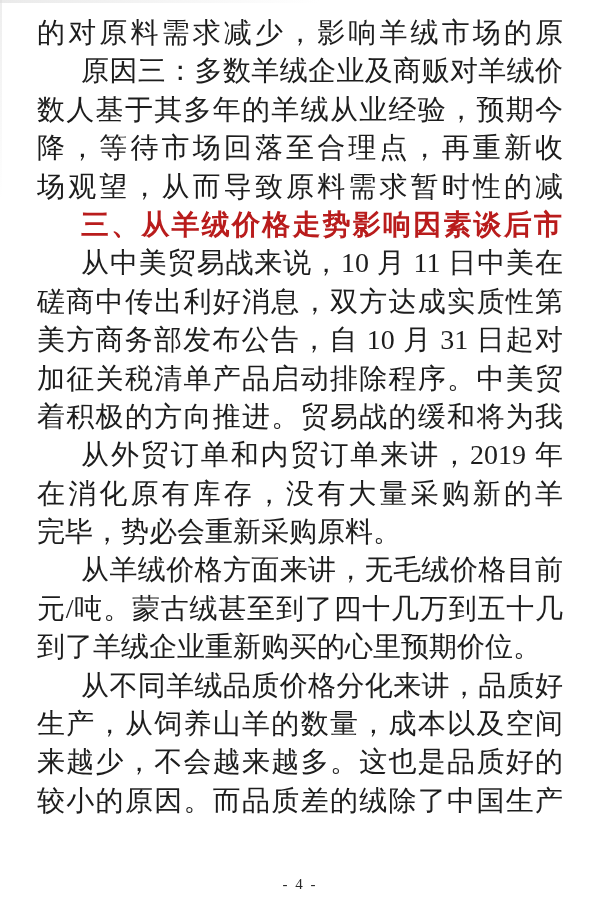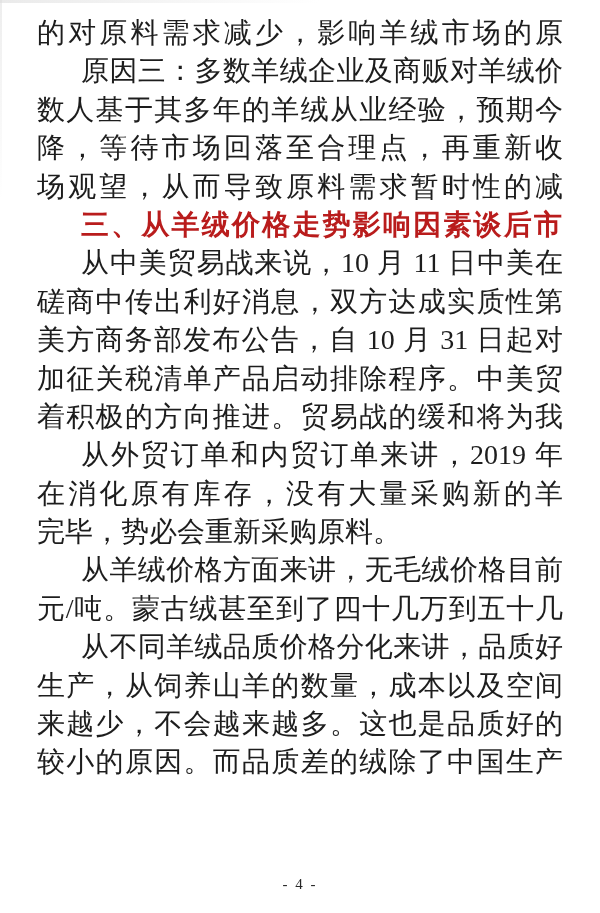--- a/index.html
+++ b/index.html
@@ -88,20 +88,21 @@
       <div class="line">着积极的方向推进。贸易战的缓和将为我国纺织市场回暖起</div>
     </div>
     <div class="block body">
       <div class="line indent">从外贸订单和内贸订单来讲，2019 年羊绒企业基本都是</div>
       <div class="line">在消化原有库存，没有大量采购新的羊绒。随着库存的消化</div>
       <div class="line last">完毕，势必会重新采购原料。</div>
     </div>
     <div class="block body">
       <div class="line indent">从羊绒价格方面来讲，无毛绒价格目前已经跌到 65 万</div>
       <div class="line">元/吨。蒙古绒甚至到了四十几万到五十几万。价格已经跌</div>
+      <div class="line last">到了羊绒企业重新购买的心里预期价位。</div>
     </div>
     <div class="block body">
       <div class="line indent">从不同羊绒品质价格分化来讲，品质好的羊绒只有中国</div>
       <div class="line">生产，从饲养山羊的数量，成本以及空间来讲，产量只会越</div>
       <div class="line">来越少，不会越来越多。这也是品质好的绒在本轮下跌幅度</div>
       <div class="line last">较小的原因。而品质差的绒除了中国生产外，外蒙、阿富汗</div>
     </div>
   </main>
 
 <footer class="footer">

